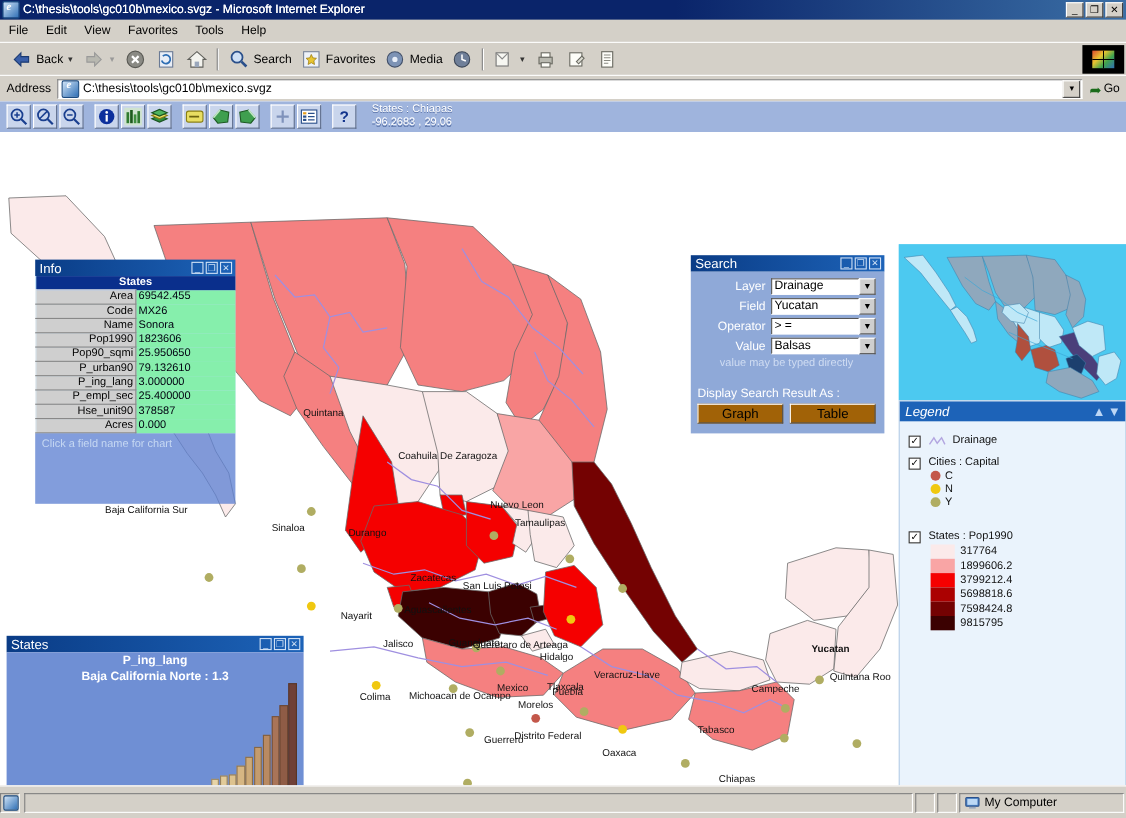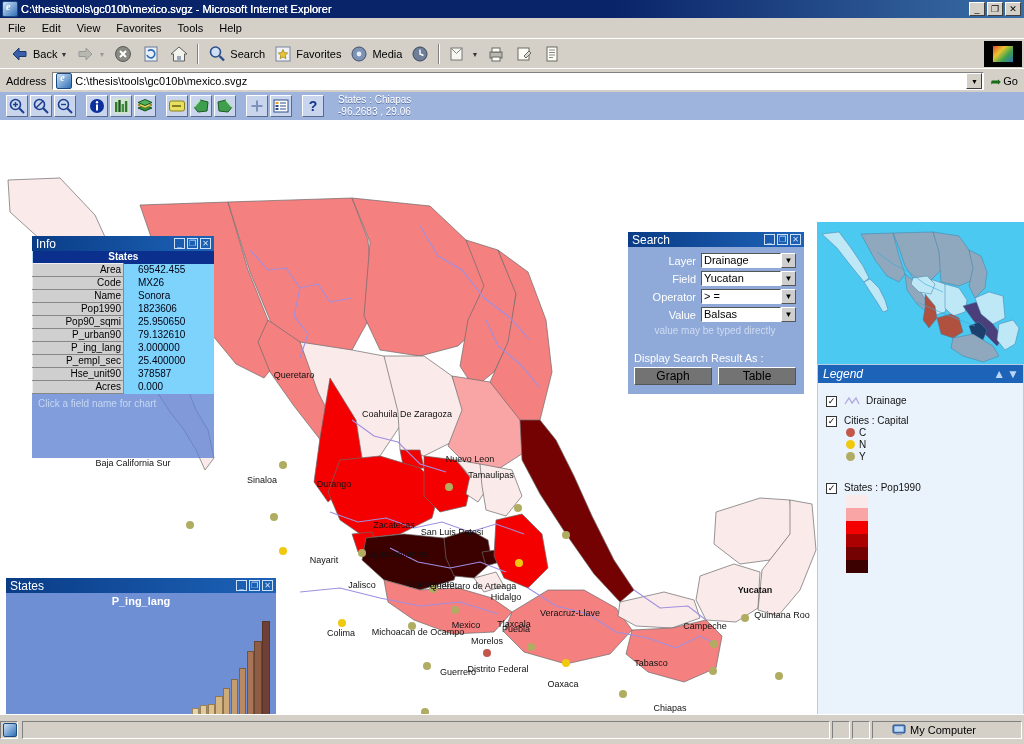--- a/index.html
+++ b/index.html
@@ -159,21 +159,21 @@
   .infotable{width:100%;border-collapse:collapse;background:#b9dcf5;}
   .infohdr{background:#0a2f8c;color:#fff;text-align:center;font-size:11px;
     font-weight:bold;padding:1px 0;}
   .infotable td{font-size:10px;padding:0 2px;height:12px;line-height:12px;}
   .infotable td.k{
     background:#cfcfcf;text-align:right;color:#000;
     border-top:1px solid #eee;border-left:1px solid #eee;
     border-right:1px solid #888;border-bottom:1px solid #888;
     width:86px;
   }
-  .infotable td.v{background:#7dd3fc;color:#001;padding-left:14px;}
+  .infotable td.v{background:#86efac;color:#001;padding-left:2px;}
   .phint{color:#c5d7f2;font-size:10px;padding:4px 0 0 6px;}
 
   
   #search-panel{left:628px;top:140px;width:176px;}
   #search-panel .pbody{background:#8fa9d8;padding:6px 8px 10px 6px;height:147px;
     box-sizing:border-box;}
   .srow{display:flex;align-items:center;margin-bottom:3px;}
   .slabel{width:62px;text-align:right;padding-right:5px;font-size:11px;color:#fff;}
   .sfieldwrap{flex:1;display:flex;height:15px;}
   .sfield{
@@ -185,21 +185,21 @@
   .sdrop{
     width:15px;background:#cfcfcf;border-top:1px solid #fff;border-left:1px solid #fff;
     border-right:1px solid #555;border-bottom:1px solid #555;
     display:flex;align-items:center;justify-content:center;font-size:8px;
     box-sizing:border-box;color:#000;
   }
   .shint{color:#cfdcf2;font-size:10px;text-align:center;margin-top:2px;}
   .sresult{color:#fff;font-size:11px;margin-top:16px;}
   .sbtnrow{display:flex;gap:6px;margin-top:3px;}
   .sbutton{
-    flex:1;background:#737373;text-align:center;font-size:12px;padding:1px 0;
+    flex:1;background:#a16207;text-align:center;font-size:12px;padding:1px 0;
     border-top:1px solid #fff;border-left:1px solid #fff;
     border-right:1px solid #555;border-bottom:1px solid #555;color:#000;
   }
 
   
   #chart-panel{left:6px;top:486px;width:270px;}
   #chart-panel .pbody{background:#6f8fd4;height:200px;position:relative;overflow:hidden;}
   .ctitle{text-align:center;color:#fff;font-size:11px;font-weight:bold;margin-top:2px;}
   .csub{text-align:center;color:#fff;font-size:11px;font-weight:bold;margin-top:2px;}
   .cbars{position:absolute;left:14px;bottom:40px;right:6px;height:135px;}
@@ -235,21 +235,21 @@
   
   .statusbar{
     position:absolute;left:0;top:714px;width:1024px;height:30px;background:#d4d0c8;
     border-top:1px solid #fff;display:flex;align-items:center;
   }
   .sb-cell{height:18px;display:flex;align-items:center;
     border-top:1px solid #808080;border-left:1px solid #808080;
     border-right:1px solid #fff;border-bottom:1px solid #fff;box-sizing:border-box;}
   .sb-main{flex:1;margin:0 2px;padding-left:3px;}
   .sb-sm{width:18px;margin-right:2px;}
-  .sb-zone{width:150px;margin-right:2px;padding-left:19px;gap:4px;}
+  .sb-zone{width:150px;margin-right:2px;padding-left:4px;gap:4px;}
   .pcicon{width:14px;height:12px;position:relative;flex:none;}
 </style>
 </head>
 <body>
 
 <div id="app">
 
   <div class="titlebar">
     <div class="ticon"></div>
     <div class="ttext">C:\thesis\tools\gc010b\mexico.svgz - Microsoft Internet Explorer</div>
@@ -601,21 +601,21 @@
       <div class="citydot" style="left:449px;top:367px;background:#b0ad62;"></div>
       <div class="citydot" style="left:425px;top:592px;background:#b0ad62;"></div>
       <div class="citydot" style="left:566px;top:415px;background:#b0ad62;"></div>
       <div class="citydot" style="left:713px;top:551px;background:#b0ad62;"></div>
       <div class="citydot" style="left:745px;top:498px;background:#b0ad62;"></div>
       <div class="citydot" style="left:714px;top:524px;background:#b0ad62;"></div>
       <div class="citydot" style="left:779px;top:556px;background:#b0ad62;"></div>
       <div class="citydot" style="left:623px;top:574px;background:#b0ad62;"></div>
 
       <div id="map-labels">
-          <div class="maplabel" style="left: 294px; top: 255px;">Queretaro</div>
+          <div class="maplabel" style="left: 294px; top: 255px;">Quintana</div>
           <div class="maplabel" style="left: 407px; top: 294px;">Coahuila De Zaragoza</div>
           <div class="maplabel" style="left: 470px; top: 339px;">Nuevo Leon</div>
           <div class="maplabel" style="left: 491px; top: 355px;">Tamaulipas</div>
           <div class="maplabel" style="left: 133px; top: 343px;">Baja California Sur</div>
           <div class="maplabel" style="left: 262px; top: 360px;">Sinaloa</div>
           <div class="maplabel" style="left: 334px; top: 364px;">Durango</div>
           <div class="maplabel" style="left: 394px; top: 405px;">Zacatecas</div>
           <div class="maplabel" style="left: 452px; top: 412px;">San Luis Potosi</div>
           <div class="maplabel" style="left: 398px; top: 434px;">Aguascalientes</div>
           <div class="maplabel" style="left: 324px; top: 440px;">Nayarit</div>
@@ -755,20 +755,21 @@
       <div class="ptitle">
         <span class="pname">States</span>
         <span class="pbtns">
           <span class="pbtn">_</span>
           <span class="pbtn">❐</span>
           <span class="pbtn">✕</span>
         </span>
       </div>
       <div class="pbody">
         <div class="ctitle">P_ing_lang</div>
+        <div class="csub">Baja California Norte : 1.3</div>
         <div class="cbars" id="chart-bars">
             <div class="cbar" style="left: 171.875px; width: 7.3125px; height: 45.1139px; background: rgb(231, 212, 167);"></div>
             <div class="cbar" style="left: 179.688px; width: 7.3125px; height: 48.4557px; background: rgb(226, 203, 153);"></div>
             <div class="cbar" style="left: 187.5px; width: 7.3125px; height: 49.4582px; background: rgb(221, 194, 142);"></div>
             <div class="cbar" style="left: 195.312px; width: 7.3125px; height: 56.8101px; background: rgb(214, 182, 131);"></div>
             <div class="cbar" style="left: 203.125px; width: 7.3125px; height: 65.1646px; background: rgb(205, 170, 120);"></div>
             <div class="cbar" style="left: 210.938px; width: 7.3125px; height: 73.519px; background: rgb(196, 156, 110);"></div>
             <div class="cbar" style="left: 218.75px; width: 7.3125px; height: 85.2152px; background: rgb(185, 138, 98);"></div>
             <div class="cbar" style="left: 226.562px; width: 7.3125px; height: 101.924px; background: rgb(169, 116, 88);"></div>
             <div class="cbar" style="left: 234.375px; width: 7.3125px; height: 111.949px; background: rgb(143, 92, 70);"></div>
@@ -853,20 +854,28 @@
               <div class="lname2">States : Pop1990</div>
               <div class="ramp">
                 <div class="rampcol" id="ramp-swatches">
                     <div class="rampsw" style="background: rgb(251, 234, 234);"></div>
                     <div class="rampsw" style="background: rgb(249, 165, 165);"></div>
                     <div class="rampsw" style="background: rgb(245, 0, 0);"></div>
                     <div class="rampsw" style="background: rgb(171, 1, 1);"></div>
                     <div class="rampsw" style="background: rgb(116, 2, 2);"></div>
                     <div class="rampsw" style="background: rgb(59, 1, 1);"></div>
                   </div>
+                <div class="ramplabels" id="ramp-labels">
+                    <div class="ramplabel">317764</div>
+                    <div class="ramplabel">1899606.2</div>
+                    <div class="ramplabel">3799212.4</div>
+                    <div class="ramplabel">5698818.6</div>
+                    <div class="ramplabel">7598424.8</div>
+                    <div class="ramplabel">9815795</div>
+                  </div>
               </div>
             </div>
           </div>
 
         </div>
       </div>
     </div>
 
   </div>
 

